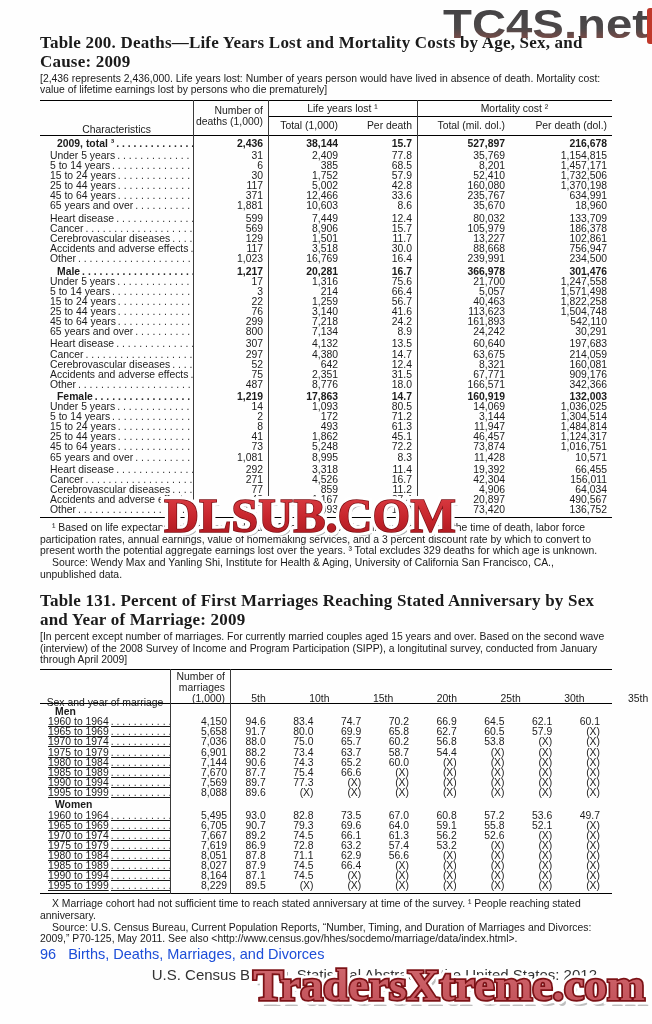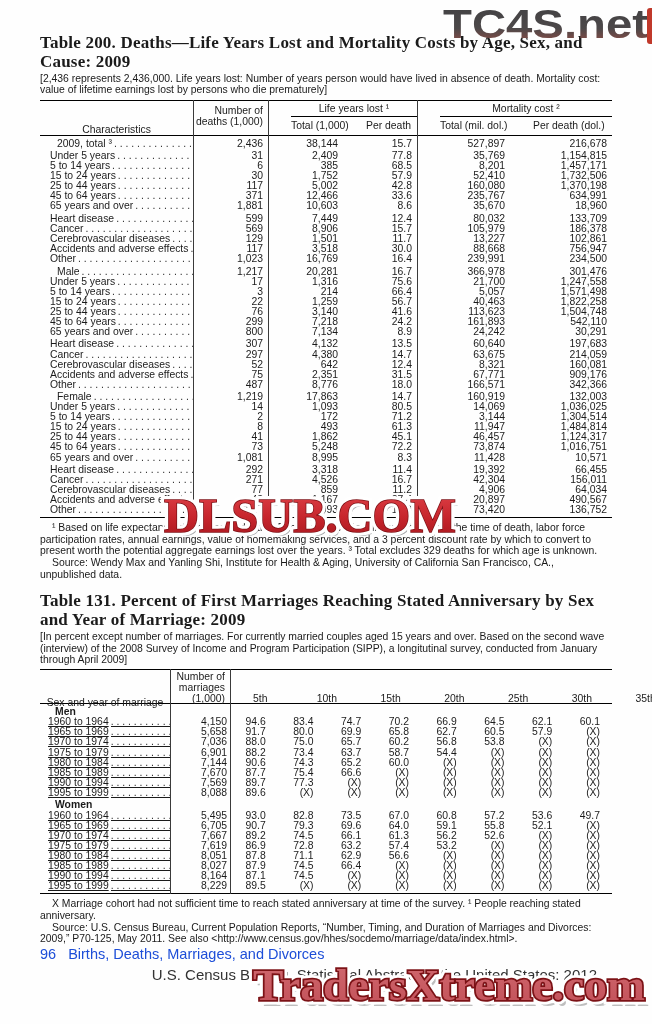--- a/index.html
+++ b/index.html
@@ -14,36 +14,36 @@
   .t131-title{margin-top:12px;}
   .bracket-note{margin-top:2px;font-size:10.4px;line-height:11.3px;color:#191919;}
 
   
   .tbl{position:relative;margin-top:4px;font-size:10.4px;}
   .vline{position:absolute;top:0;bottom:0;width:1px;background:#3a3a3a;}
   .t-head{border-top:1.5px solid #000;border-bottom:1px solid #000;display:grid;}
   .t-body{border-bottom:1px solid #000;padding:2px 0 3px;}
   .t-row{display:grid;align-items:center;height:10.05px;}
   .t-row.gap{margin-top:2.5px;}
-  .t-row.bold{font-weight:normal;}
+  .t-row.bold{font-weight:bold;}
   .cell.num{text-align:right;padding-right:5px;white-space:nowrap;}
   .lab{display:flex;overflow:hidden;padding-left:10px;white-space:nowrap;}
   .t-row.bold .lab{padding-left:17px;}
   .dots{flex:1;overflow:hidden;white-space:nowrap;margin-left:2px;color:#2c2c2c;}
 
   
   .t130 .t-head{grid-template-columns:153px 75px 149px 195px;height:34px;}
   .t130 .t-row{grid-template-columns:153px 75px 75px 74px 93px 102px;}
   .h-char{display:flex;align-items:flex-end;justify-content:center;}
   .h-stack{display:flex;flex-direction:column;justify-content:center;align-items:flex-end;
            padding:2px 5px 3px 0;line-height:10.8px;}
-  .h-group{display:flex;flex-direction:column;margin-left:23px;}
+  .h-group{display:flex;flex-direction:column;}
   .g-label{text-align:center;border-bottom:1px solid #000;height:15px;line-height:15px;}
   .g-cols{display:grid;flex:1;align-items:end;padding-bottom:3px;}
-  .g-cols span{padding-right:5px;line-height:10.8px;}
+  .g-cols span{text-align:right;padding-right:5px;line-height:10.8px;}
   .gc130a{grid-template-columns:75px 74px;}
   .gc130b{grid-template-columns:93px 102px;}
 
   
   .t131 .t-head{grid-template-columns:130px 60px 382px;height:33px;}
   .t131 .t-row{grid-template-columns:130px 60px repeat(8,47.75px);height:10.1px;}
   .t131 .cell.ann{text-align:right;padding-right:12px;}
   .t131 .cell.marr{text-align:right;padding-right:3px;}
   .gc131{grid-template-columns:repeat(8,47.75px);gap:16px;}
   .gc131 span{padding-right:12px;}

